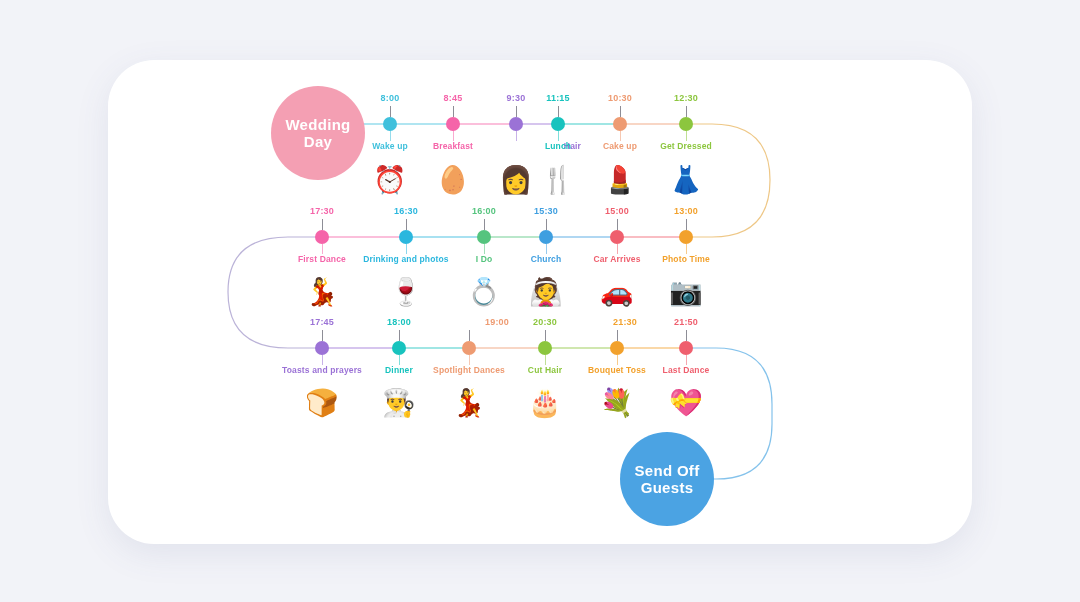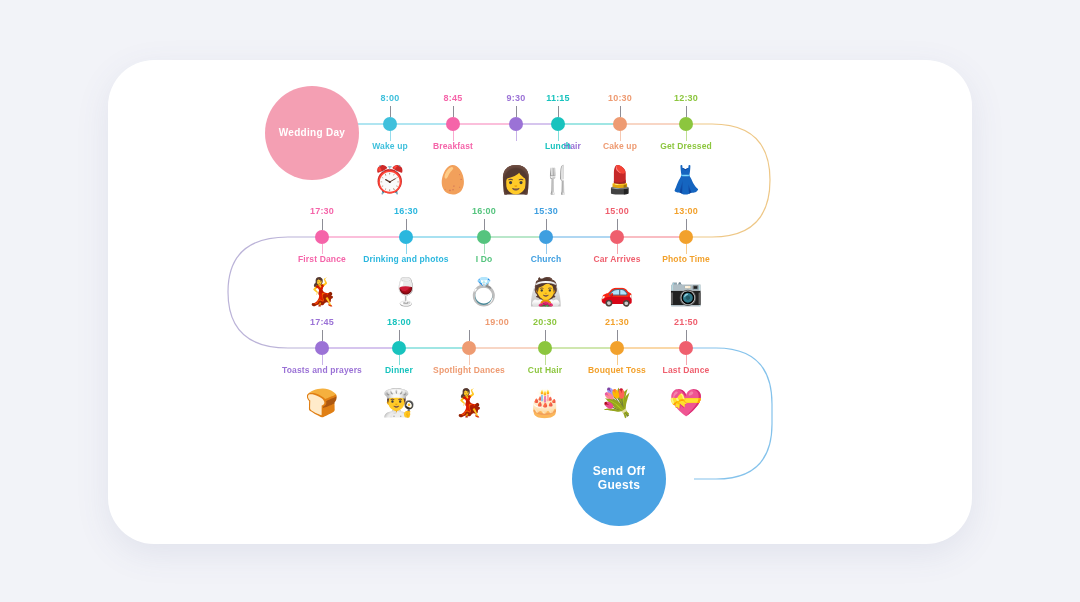--- a/index.html
+++ b/index.html
@@ -30,28 +30,28 @@
     position:absolute;
     border-radius:50%;
     display:flex;align-items:center;justify-content:center;
     color:#FFFFFF;
     font-weight:bold;
     letter-spacing:.3px;
     text-align:center;
     line-height:1.15;
   }
   .bubble.start{
-    left:265px;top:86px;width:94px;height:94px;
+    left:271px;top:86px;width:94px;height:94px;
     background:#F49FB3;
-    font-size:10px;
+    font-size:15px;
   }
   .bubble.end{
-    left:572px;top:432px;width:94px;height:94px;
+    left:620px;top:432px;width:94px;height:94px;
     background:#4BA3E3;
-    font-size:12px;
+    font-size:15px;
     justify-content:center;
   }
 
   
   .node{
     position:absolute;
     width:120px;
     margin-left:-60px;   
     text-align:center;
   }
@@ -251,21 +251,21 @@
       <div class="icon" style="left: 469px; top: 386px;">💃</div>
       <div class="node" style="left: 545px; top: 317px;">
         <div class="time" style="color: rgb(140, 198, 62);">20:30</div>
         <div class="stem-top"></div>
         <div class="dot" style="background: rgb(140, 198, 62);"></div>
         <div class="stem-bot" style="background: rgb(140, 198, 62);"></div>
         <div class="label" style="color: rgb(140, 198, 62);">Cut Hair</div>
       </div>
       <div class="icon" style="left: 545px; top: 386px;">🎂</div>
       <div class="node" style="left: 617px; top: 317px;">
-        <div class="time" style="color: rgb(242, 161, 44);">21:30</div>
+        <div class="time" style="color: rgb(242, 161, 44); margin-left: 8px;">21:30</div>
         <div class="stem-top"></div>
         <div class="dot" style="background: rgb(242, 161, 44);"></div>
         <div class="stem-bot" style="background: rgb(242, 161, 44);"></div>
         <div class="label" style="color: rgb(242, 161, 44);">Bouquet Toss</div>
       </div>
       <div class="icon" style="left: 617px; top: 386px;">💐</div>
       <div class="node" style="left: 686px; top: 317px;">
         <div class="time" style="color: rgb(239, 95, 110);">21:50</div>
         <div class="stem-top"></div>
         <div class="dot" style="background: rgb(239, 95, 110);"></div>

